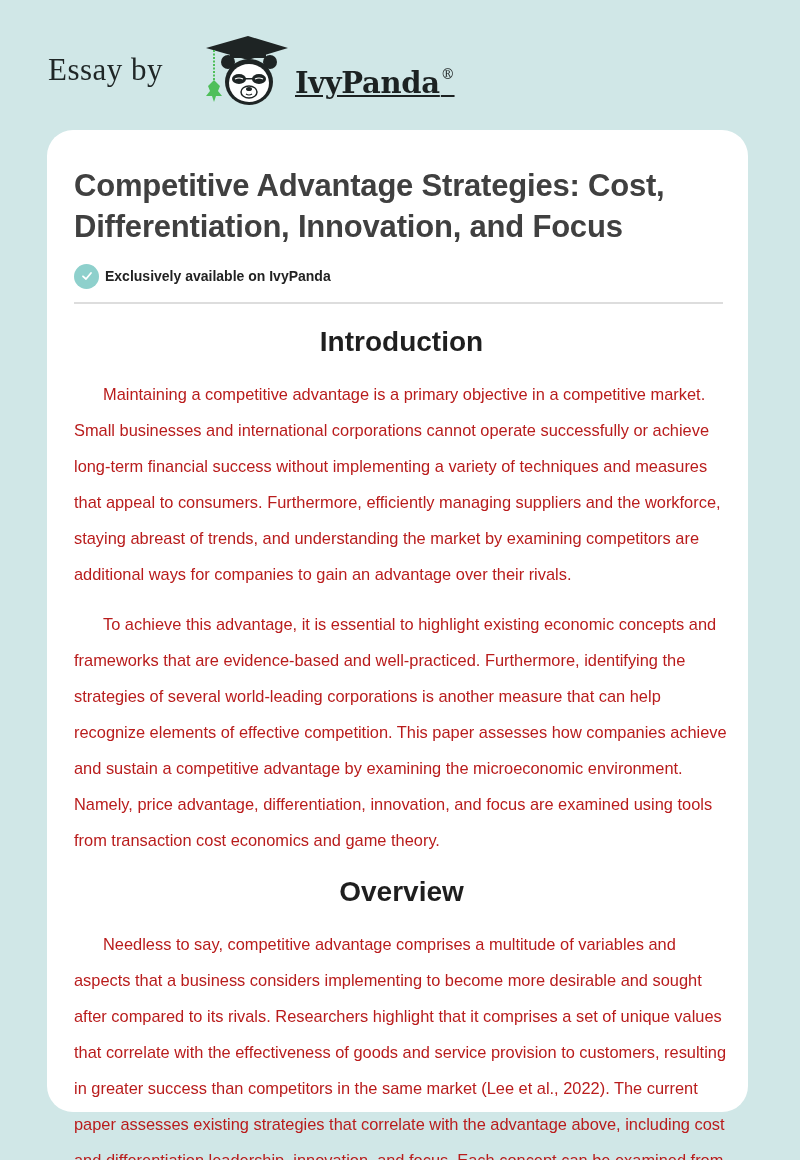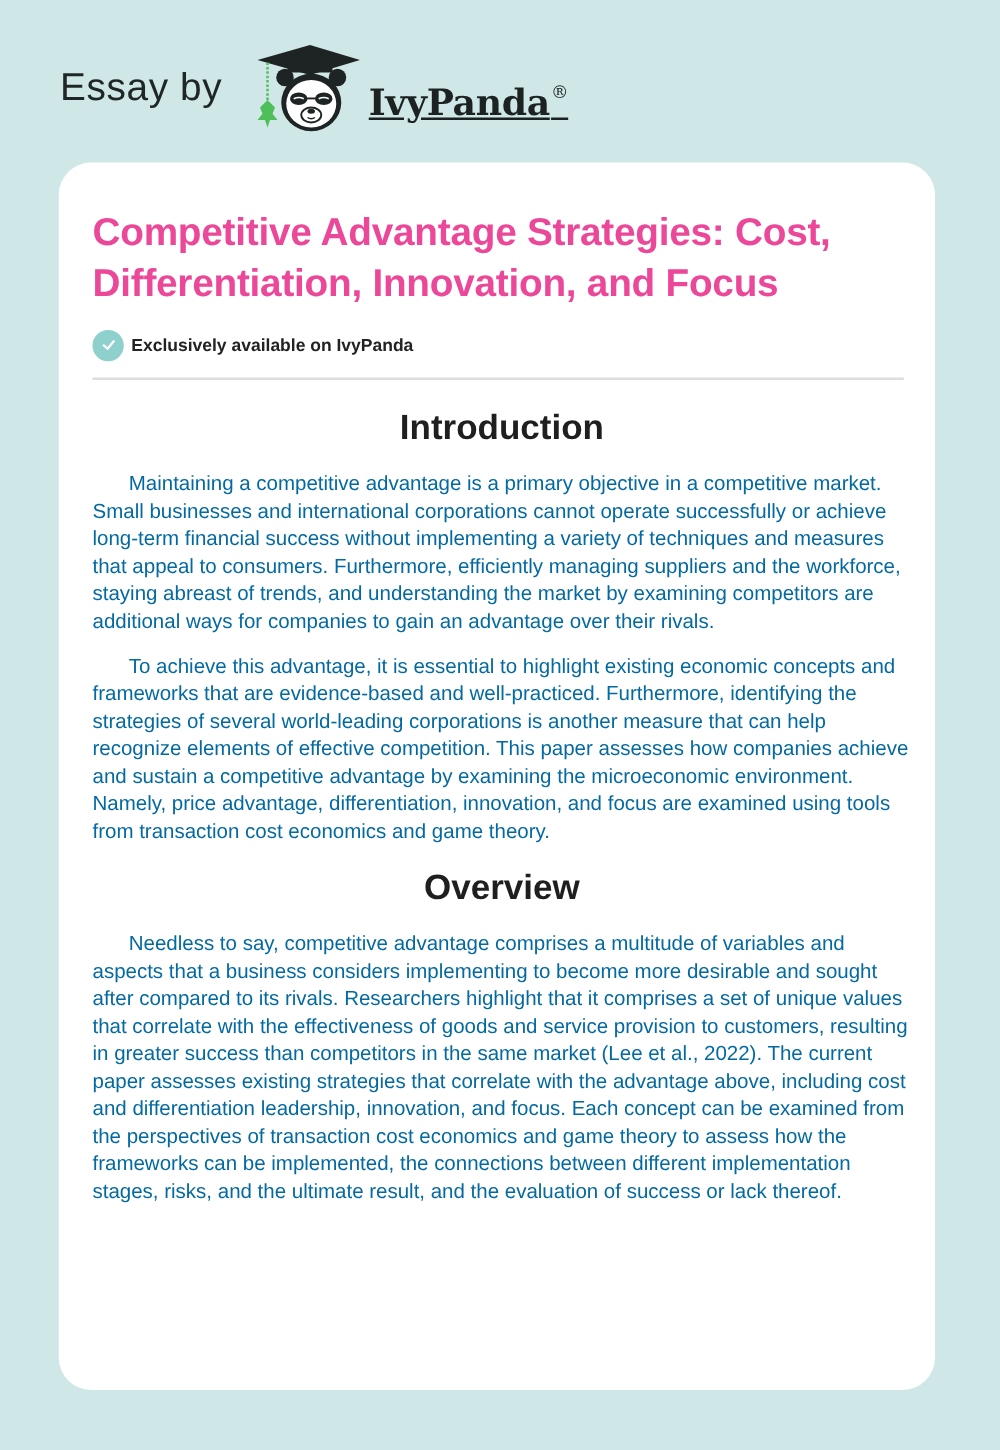--- a/index.html
+++ b/index.html
@@ -12,21 +12,21 @@
       overflow: hidden;
     }
     .header {
       position: absolute;
       left: 0; top: 0;
       width: 800px; height: 130px;
     }
     .essay-by {
       position: absolute;
       left: 48px; top: 50px;
-      font-family: Liberation Sans, sans-serif;
+      font-family: Liberation Serif, serif;
       font-size: 31px;
       color: #1f2626;
       letter-spacing: 0.5px;
       line-height: 40px;
     }
     .logo-icon {
       position: absolute;
       left: 200px; top: 36px;
       width: 92px; height: 72px;
     }
@@ -54,21 +54,21 @@
       background: #ffffff;
       border-radius: 26px;
     }
     .title {
       position: absolute;
       left: 27px; top: 35px;
       width: 660px;
       font-size: 31px;
       font-weight: bold;
       line-height: 41px;
-      color: #ec4899;
+      color: #404040;
       letter-spacing: -0.2px;
     }
     .badge {
       position: absolute;
       left: 27px; top: 133px;
       display: flex;
       align-items: center;
       height: 26px;
     }
     .badge-icon {
@@ -100,23 +100,23 @@
     h2 {
       font-size: 28px;
       font-weight: bold;
       line-height: 40px;
       color: #1f1f1f;
       margin-bottom: 14px;
       text-align: center;
     }
     p {
       font-size: 16.4px;
-      line-height: 22px;
+      line-height: 36px;
       text-indent: 29px;
-      color: #0369a1;
+      color: #b91c1c;
       margin-bottom: 14px;
     }
     .section-2 h2 { margin-top: 2px; }
   </style>
 </head>
 <body>
 
 <div class="header">
   <div class="essay-by">Essay by</div>
 

